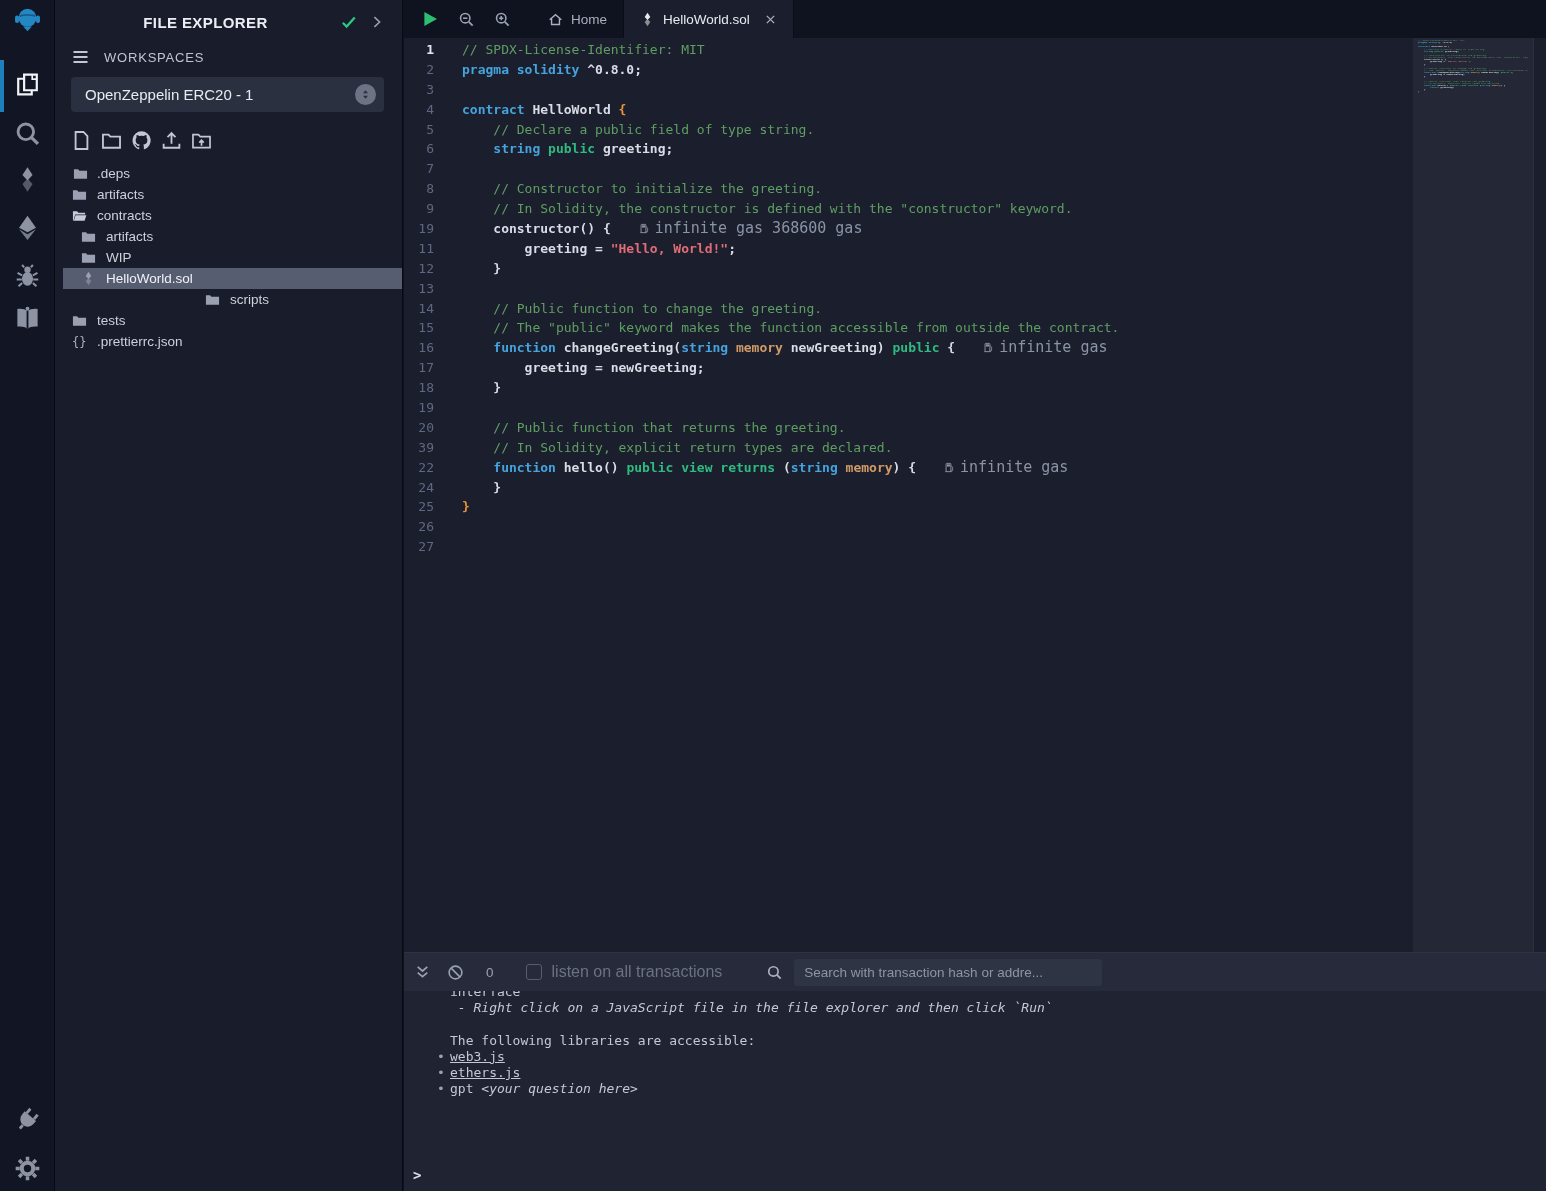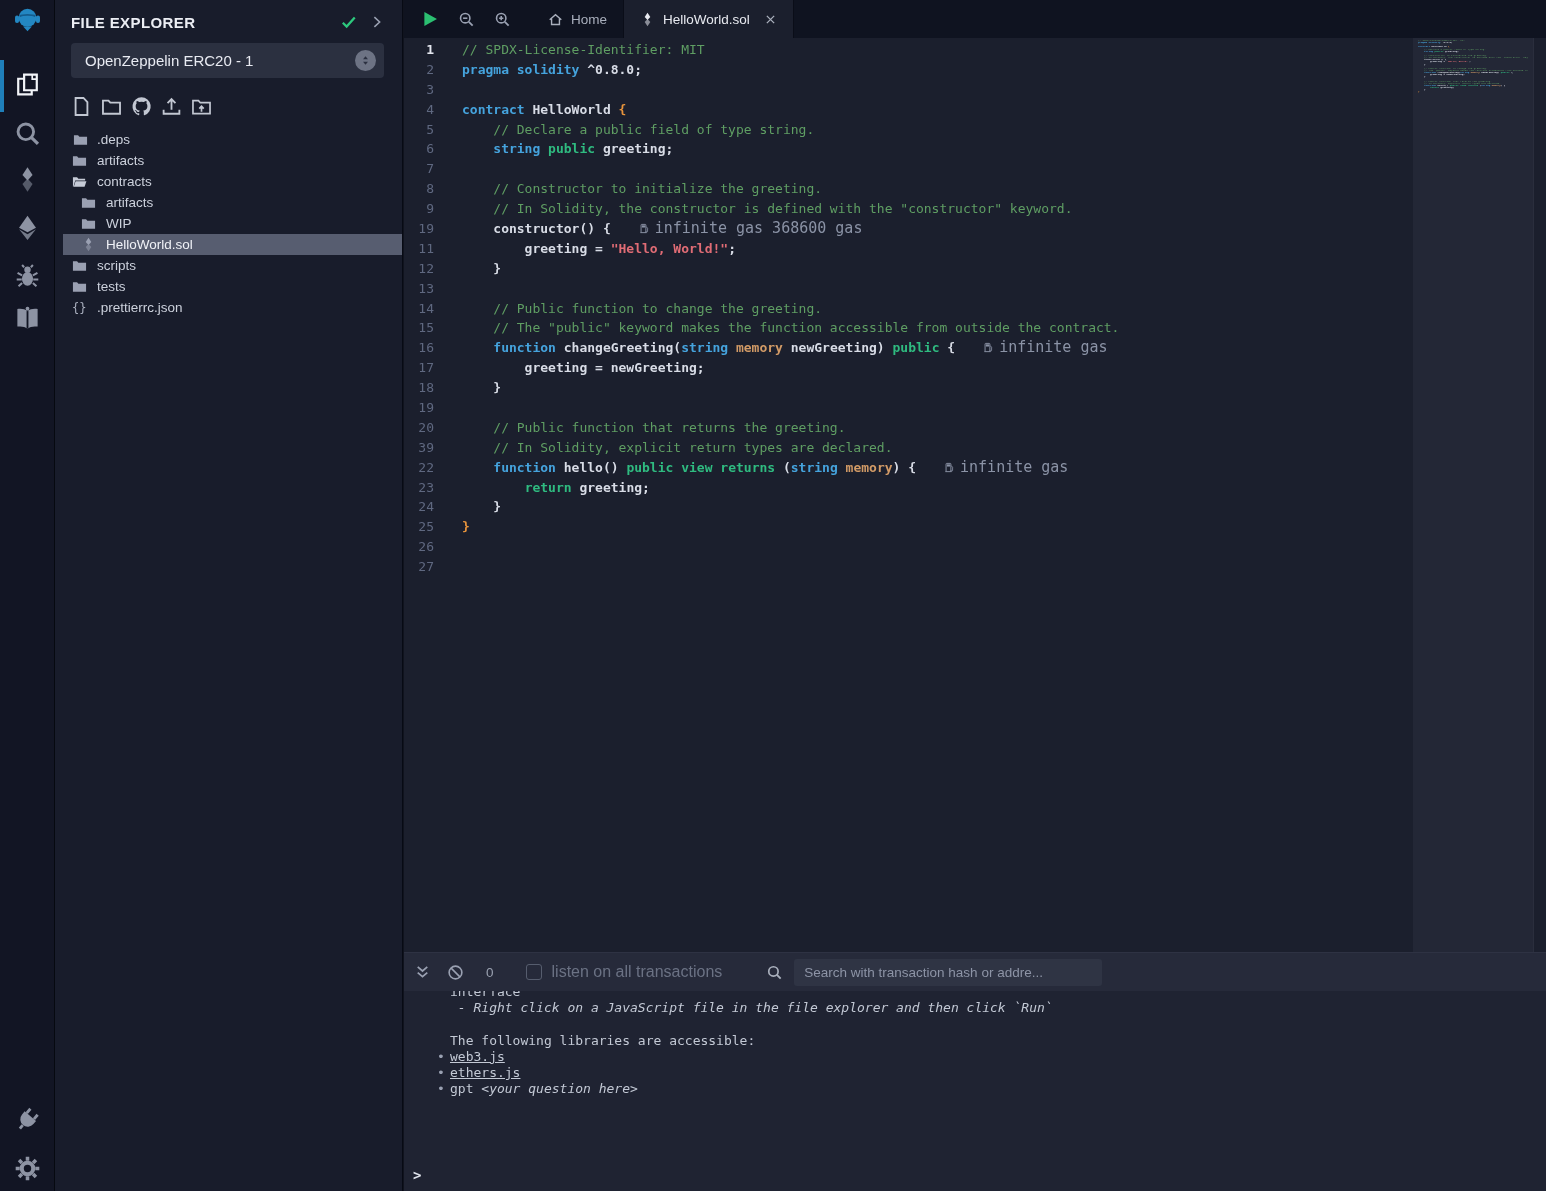--- a/index.html
+++ b/index.html
@@ -10,21 +10,21 @@
   
   .iconbar { position:absolute; left:0; top:0; width:55px; height:1191px; background:#121524; border-right:1px solid #060910; }
   .ibar-ic { position:absolute; left:0; width:55px; display:flex; justify-content:center; color:#8d93a3; cursor:pointer; }
   .ibar-ic svg { width:27px; height:27px; }
   .ibar-ic.active { color:#f2f4f8; }
   .active-indicator { position:absolute; left:0; top:60px; width:4px; height:52px; background:var(--accent); }
 
   
   .filepanel { position:absolute; left:55px; top:0; width:348px; height:1191px; background:#181c2b; border-right:1px solid #070a14; }
   .fp-header { display:flex; align-items:center; padding:13px 18px 10px 16px; }
-  .fp-title { color:#eceef4; font-size:15px; font-weight:600; letter-spacing:.4px; flex:1; }
+  .fp-title { color:#eceef4; font-size:15px; font-weight:600; letter-spacing:.4px; flex:1;text-align:center; }
   .fp-check { color:var(--check); width:18px; height:18px; margin-right:12px; }
   .fp-chev  { color:#9aa1b2; width:14px; height:14px; cursor:pointer; }
   .fp-check svg,.fp-chev svg { width:100%; height:100%; }
   .ws-row { display:flex; align-items:center; padding:8px 16px 10px 16px; color:#c8cdd8; }
   .ws-row .hb { width:19px; height:16px; margin-right:14px; cursor:pointer; color:#c2c7d2; }
   .ws-row .hb svg { width:100%; height:100%; }
   .ws-label { font-size:13px; letter-spacing:.8px; color:#c0c5d2; }
   .ws-select { margin:2px 18px 0 16px; height:35px; background:#2b3040; border-radius:4px; display:flex; align-items:center; padding:0 8px 0 14px; cursor:pointer; }
   .ws-value { flex:1; color:#e9ebf2; font-size:15px; }
   .ws-sort { width:21px; height:21px; border-radius:50%; background:#6d7384; display:flex; align-items:center; justify-content:center; color:#2b3040; }
@@ -170,20 +170,26 @@
   <div class="filepanel">
     <div class="fp-header">
       <span class="fp-title">FILE EXPLORER</span>
       <span class="fp-check"><svg viewBox="0 0 16 16">
             <path d="M2.5 8.6l3.4 3.4 7.2-8" stroke="currentColor" fill="none" stroke-width="2"></path>
           </svg></span>
       <span class="fp-chev"><svg viewBox="0 0 16 16">
             <path d="M5 2.5L11 8l-6 5.5" stroke="currentColor" fill="none" stroke-width="1.8"></path>
           </svg></span>
     </div>
+    <div class="ws-row">
+      <span class="hb"><svg viewBox="0 0 16 16">
+            <path d="M1 3h14M1 8h14M1 13h14" stroke="currentColor" stroke-width="1.9"></path>
+          </svg></span>
+      <span class="ws-label">WORKSPACES</span>
+    </div>
     <div class="ws-select">
       <span class="ws-value">OpenZeppelin ERC20 - 1</span>
       <span class="ws-sort">
           <svg viewBox="0 0 16 16">
             <path d="M8 2.8L11 6.6H5z" fill="currentColor"></path>
             <path d="M8 13.2L5 9.4h6z" fill="currentColor"></path>
           </svg>
         </span>
     </div>
     <div class="fp-actions">
@@ -237,21 +243,21 @@
             </svg></span>
           <span>WIP</span>
         </div>
         <div class="tree-item selected" style="padding-left: 18px;">
           <span class="ticon"><svg viewBox="0 0 16 16">
               <path d="M8 .8L11 5.4 8 8.6 5 5.4z" fill="currentColor"></path>
               <path d="M8 7.4L11 10.6 8 15.2 5 10.6z" fill="currentColor" opacity=".55"></path>
             </svg></span>
           <span>HelloWorld.sol</span>
         </div>
-        <div class="tree-item" style="padding-left: 17px;">
+        <div class="tree-item" style="padding-left: 17px; justify-content: center;">
           <span class="ticon"><svg viewBox="0 0 16 16">
               <path d="M1 3.5h4.4l1.4 1.6H15v8.4H1z" fill="currentColor"></path>
             </svg></span>
           <span>scripts</span>
         </div>
         <div class="tree-item" style="padding-left: 17px;">
           <span class="ticon"><svg viewBox="0 0 16 16">
               <path d="M1 3.5h4.4l1.4 1.6H15v8.4H1z" fill="currentColor"></path>
             </svg></span>
           <span>tests</span>
@@ -337,21 +343,20 @@
           <div class="line"><span class="ln">17</span><span class="s-pl">        greeting = newGreeting;</span></div>
           <div class="line"><span class="ln">18</span><span class="s-pl">    }</span></div>
           <div class="line"><span class="ln">19</span></div>
           <div class="line"><span class="ln">20</span><span class="s-pl">    </span><span class="s-com">// Public function that returns the greeting.</span></div>
           <div class="line"><span class="ln">39</span><span class="s-pl">    </span><span class="s-com">// In Solidity, explicit return types are declared.</span></div>
           <div class="line"><span class="ln">22</span><span class="s-pl">    </span><span class="s-kw">function</span><span class="s-pl"> hello() </span><span class="s-kw2">public</span><span class="s-pl"> </span><span class="s-kw2">view</span><span class="s-pl"> </span><span class="s-kw2">returns</span><span class="s-pl"> (</span><span class="s-kw">string</span><span class="s-pl"> </span><span class="s-mem">memory</span><span class="s-pl">) {</span><span class="gas"><svg viewBox="0 0 16 16">
                 <path d="M3 14V3a1 1 0 0 1 1-1h5a1 1 0 0 1 1 1v11M2 14h9" stroke="currentColor" fill="none" stroke-width="1.4"></path>
                 <path d="M10 5l2.5 2.5V12a1.2 1.2 0 0 1-2.4 0" stroke="currentColor" fill="none" stroke-width="1.2"></path>
                 <rect x="4.3" y="3.4" width="4.4" height="3.2" fill="currentColor"></rect>
               </svg>infinite gas</span></div>
-          <div class="line"><span class="ln">23</span><span class="s-pl">        </span><span class="s-kw2">return</span><span class="s-pl"> greeting;</span></div>
           <div class="line"><span class="ln">24</span><span class="s-pl">    }</span></div>
           <div class="line"><span class="ln">25</span><span class="s-brace">}</span></div>
           <div class="line"><span class="ln">26</span></div>
           <div class="line"><span class="ln">27</span></div>
         </div>
       <div class="minimap">
           <div class="mini">
             <div class="mline"><span class="s-com">// SPDX-License-Identifier: MIT</span></div>
             <div class="mline"><span class="s-kw">pragma solidity </span><span class="s-pl">^0.8.0;</span></div>
             <div class="mline"></div>

